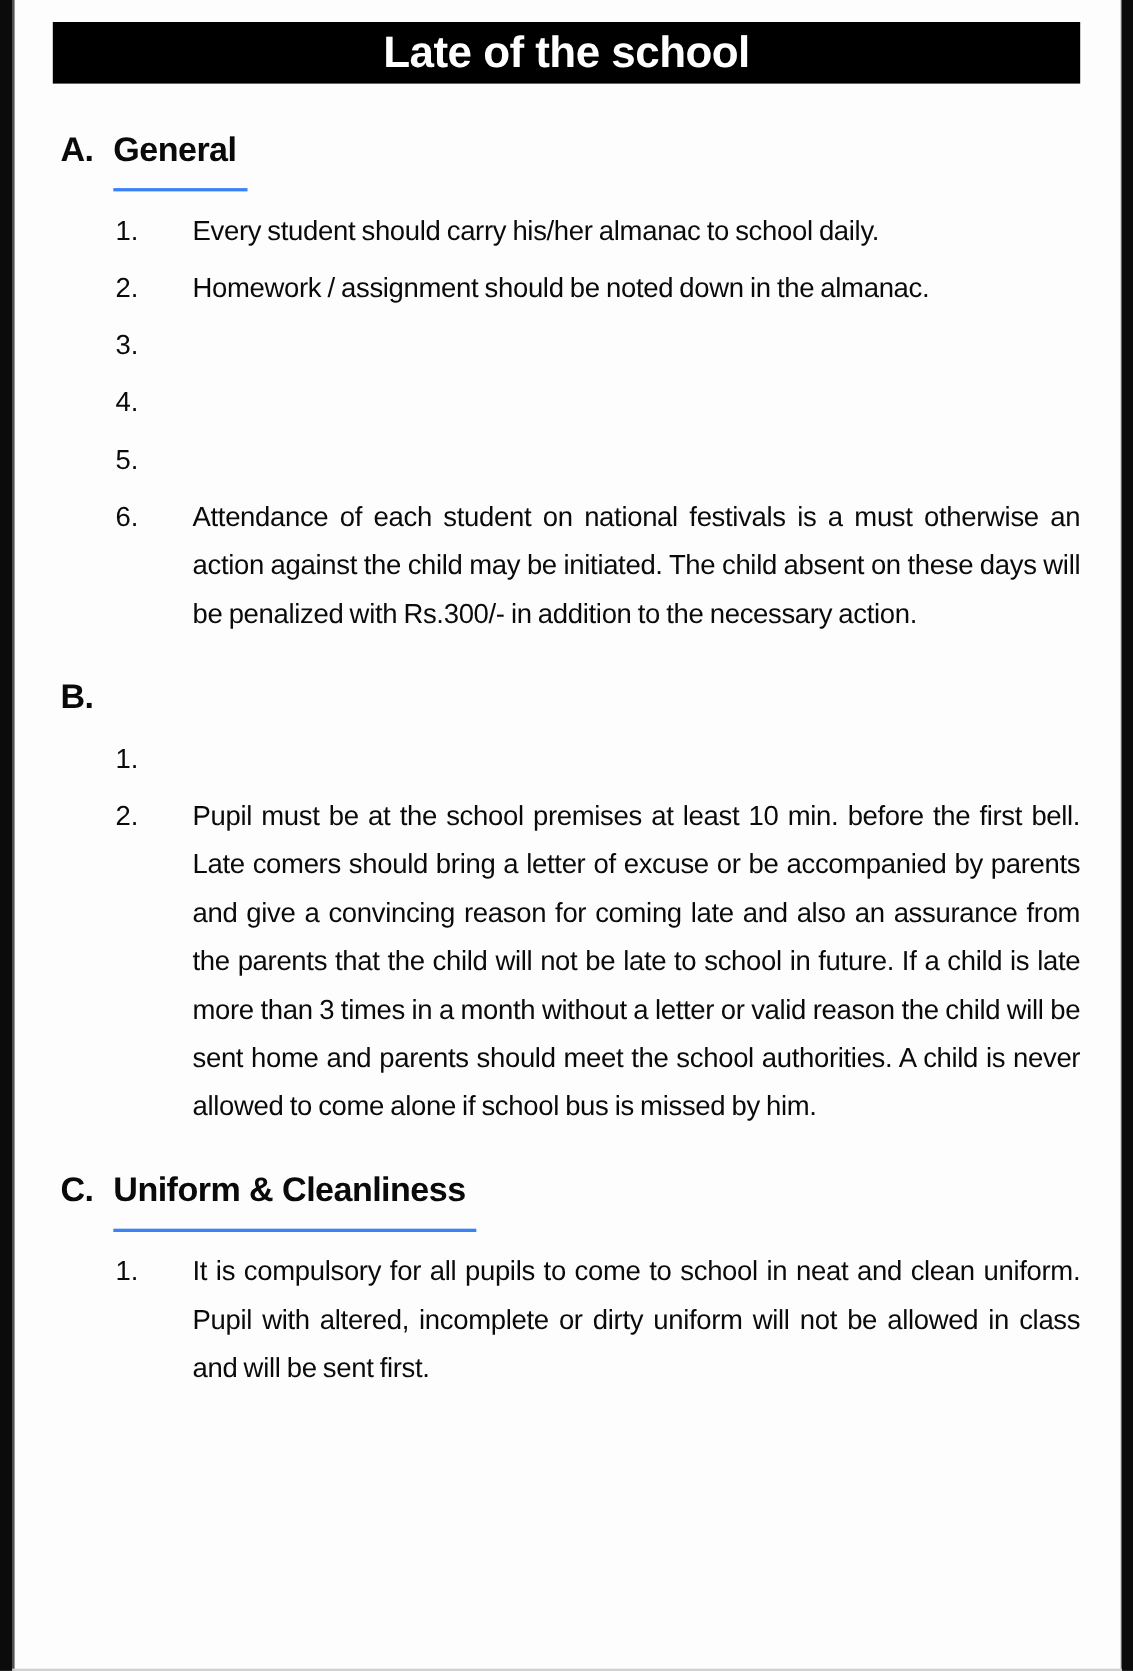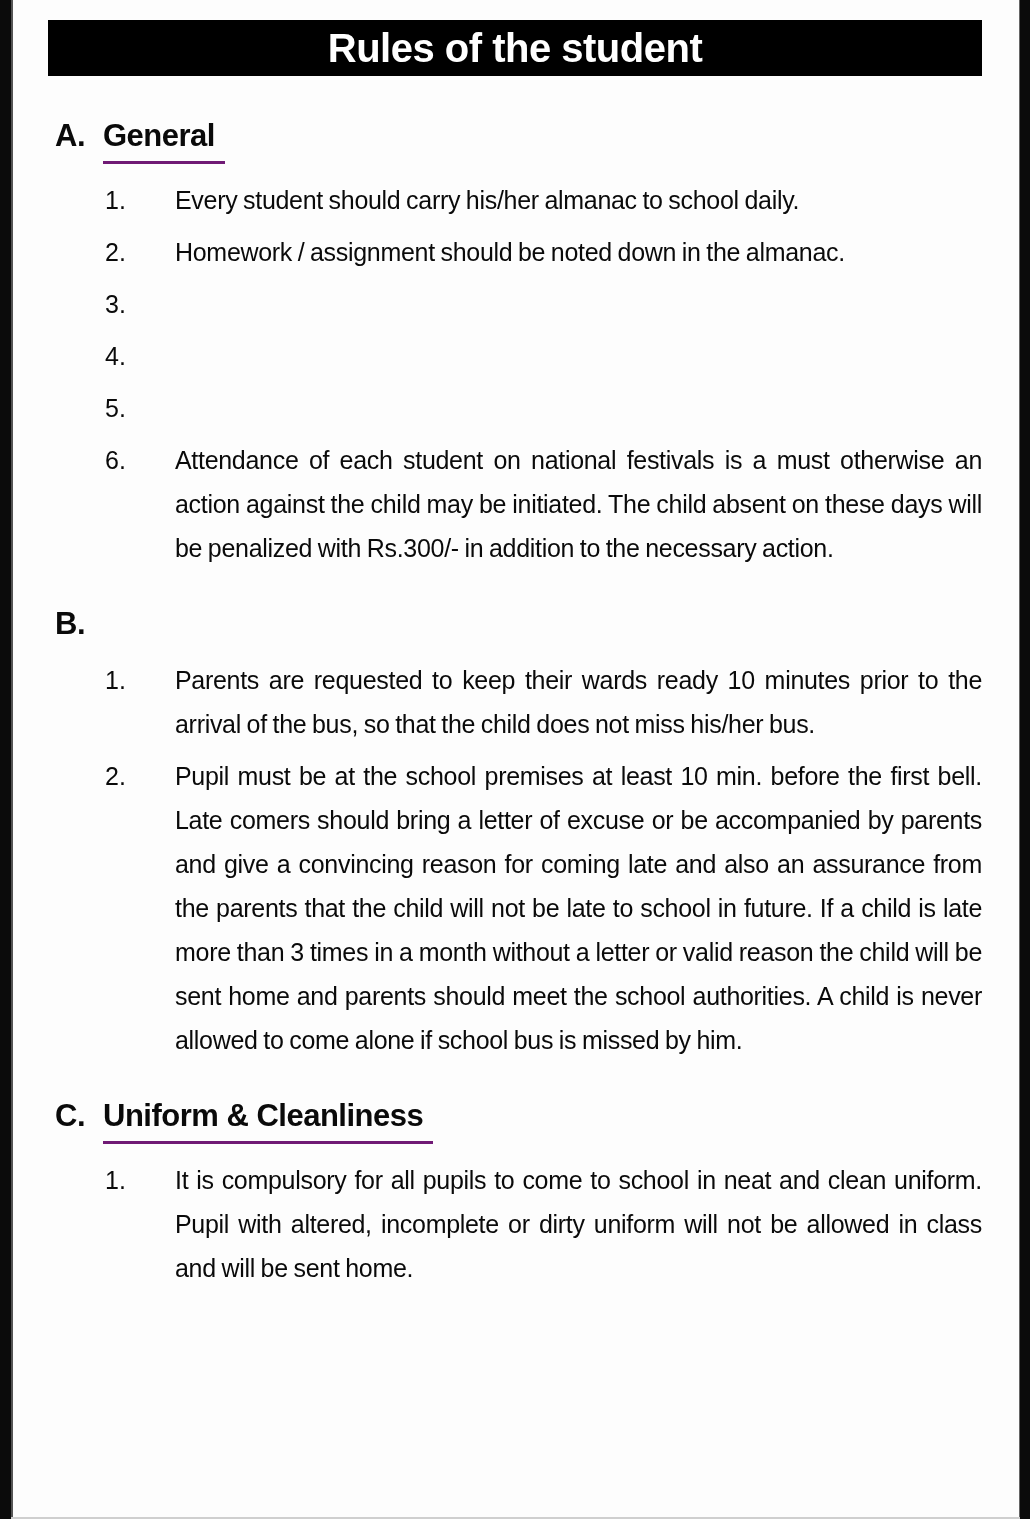--- a/index.html
+++ b/index.html
@@ -50,22 +50,22 @@
   .section-heading {
     display: flex;
     align-items: baseline;
     font-size: 31px;
     font-weight: bold;
     line-height: 40px;
     letter-spacing: -0.5px;
   }
   .section-letter { width: 48px; flex-shrink: 0; }
   .section-title {
-    border-bottom: 3px solid #701a75;
-    padding-bottom: 5px;
+    border-bottom: 3px solid #3b82f6;
+    padding-bottom: 15px;
     padding-right: 10px;
   }
   .items { margin-top: 14px; }
   .item {
     display: flex;
     padding-left: 50px;
     margin-bottom: 8px;
     font-size: 25px;
     line-height: 44px;
   }
@@ -80,21 +80,21 @@
 </style>
 </head>
 <body>
 
 <div class="page">
   <div class="edge-bar left"></div>
   <div class="edge-bar right"></div>
   <div class="bottom-edge"></div>
 
   <header class="title-bar">
-    <h1>Rules of the student</h1>
+    <h1>Late of the school</h1>
   </header>
 
   <main class="content">
   <section class="section">
     <div class="section-heading">
       <span class="section-letter">A.</span>
       <span class="section-title">General</span>
     </div>
     <div class="items">
   <div class="item">
@@ -126,36 +126,35 @@
 </div>
   </section>
 
   <section class="section">
     <div class="section-heading">
       <span class="section-letter">B.</span>
     </div>
     <div class="items">
   <div class="item">
     <span class="item-number">1.</span>
-    <span class="item-text">Parents are requested to keep their wards ready 10 minutes prior to the arrival of the bus, so that the child does not miss his/her bus.</span>
   </div>
 
   <div class="item">
     <span class="item-number">2.</span>
     <span class="item-text">Pupil must be at the school premises at least 10 min. before the first bell. Late comers should bring a letter of excuse or be accompanied by parents and give a convincing reason for coming late and also an assurance from the parents that the child will not be late to school in future. If a child is late more than 3 times in a month without a letter or valid reason the child will be sent home and parents should meet the school authorities. A child is never allowed to come alone if school bus is missed by him.</span>
   </div>
 </div>
   </section>
 
   <section class="section">
     <div class="section-heading">
       <span class="section-letter">C.</span>
       <span class="section-title">Uniform &amp; Cleanliness</span>
     </div>
     <div class="items">
   <div class="item">
     <span class="item-number">1.</span>
-    <span class="item-text">It is compulsory for all pupils to come to school in neat and clean uniform. Pupil with altered, incomplete or dirty uniform will not be allowed in class and will be sent home.</span>
+    <span class="item-text">It is compulsory for all pupils to come to school in neat and clean uniform. Pupil with altered, incomplete or dirty uniform will not be allowed in class and will be sent first.</span>
   </div>
 </div>
   </section>
 </main>
 </div>
 
 </body></html>

